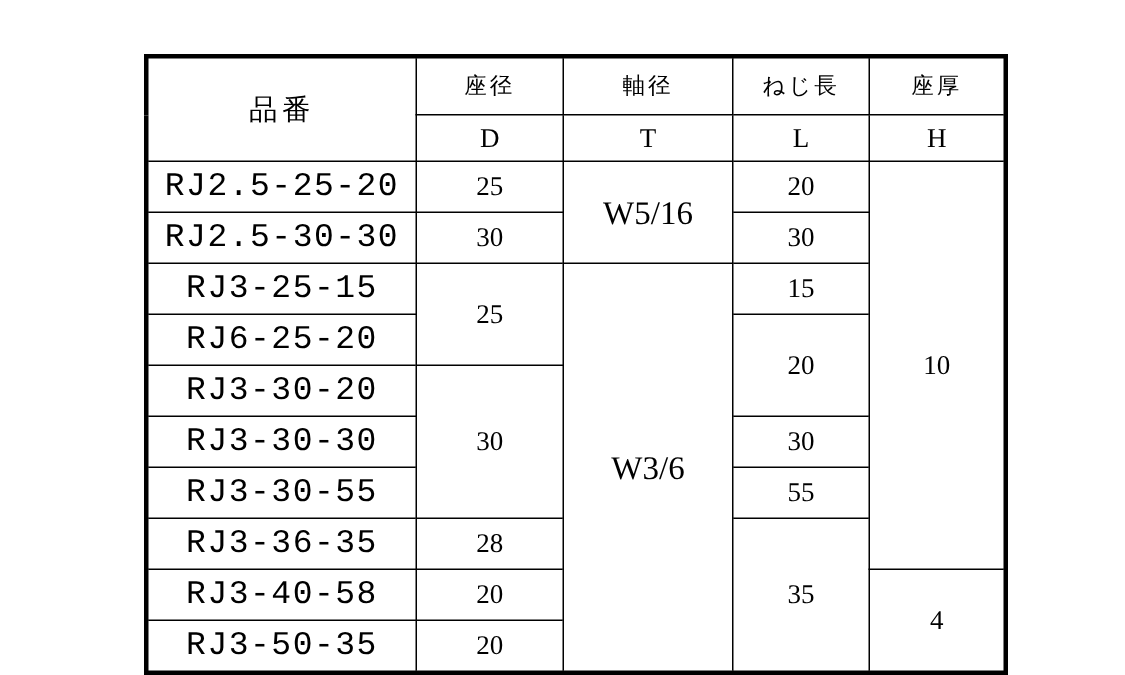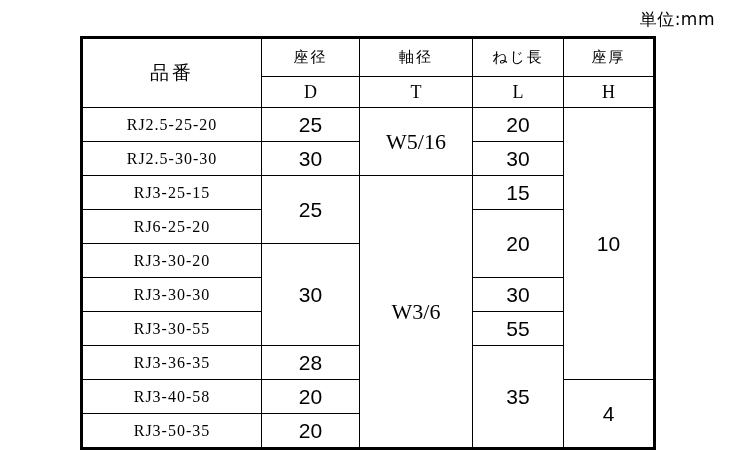--- a/index.html
+++ b/index.html
@@ -25,21 +25,21 @@
     left: 0;
     width: 715px;
     text-align: right;
     font-size: 17px;
     letter-spacing: 0.5px;
     font-family: "DejaVu Sans", sans-serif;
   }
   .table-wrap {
     position: absolute;
     top: 36px;
-    left: 80px;
+    left: 96px;
     width: 618px;
     height: 400px;
   }
   table.spec {
     border-collapse: collapse;
     width: 573px;
     height: 400px;
     table-layout: fixed;
   }
   table.spec td, table.spec th {
@@ -68,40 +68,39 @@
     font-size: 18px;
     font-family: "Liberation Serif", serif;
     height: 30px;
   }
   .part-head {
     font-size: 19px;
     font-family: "DejaVu Sans", sans-serif;
     letter-spacing: 3px;
   }
   .cell-part {
-    font-size: 16px;
-    font-family: Liberation Serif, serif;
+    font-size: 22px;
+    font-family: Liberation Mono, monospace;
     letter-spacing: 1px;
     height: 33px;
   }
   .cell-num {
-    font-size: 21px;
-    font-family: Liberation Sans, sans-serif;
+    font-size: 18px;
+    font-family: Liberation Serif, serif;
   }
   .cell-thread {
     font-size: 22px;
     font-family: "Liberation Serif", serif;
   }
 </style>
 </head>
 <body>
 
 <div class="page">
 
-  <div class="unit-note">単位:mm</div>
 
   <div class="table-wrap">
     <table class="spec">
       <colgroup>
         <col class="col-part">
           <col class="col-d">
           <col class="col-t">
           <col class="col-l">
           <col class="col-h">
       </colgroup>

